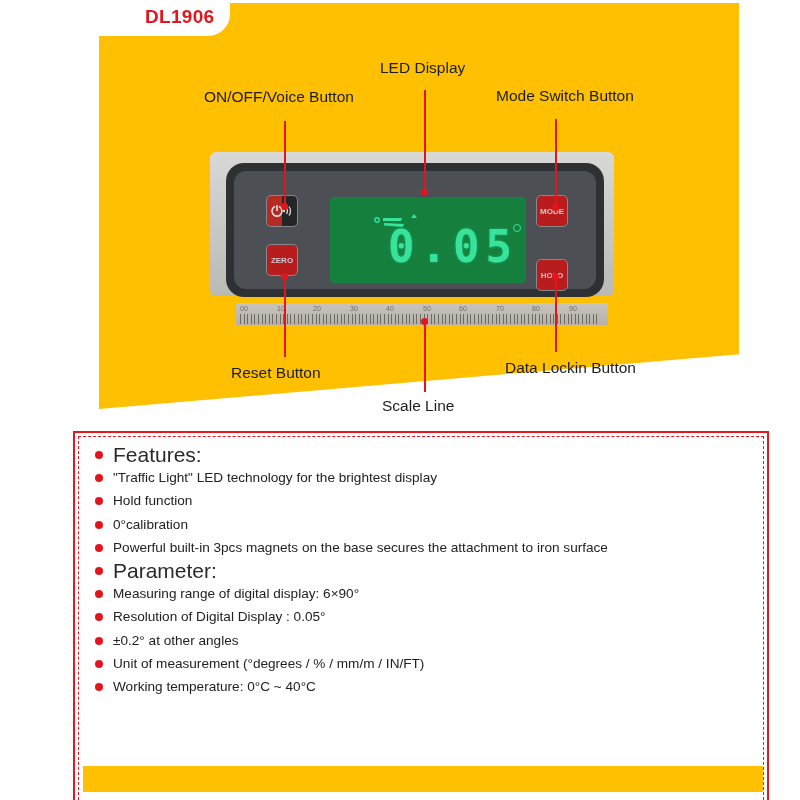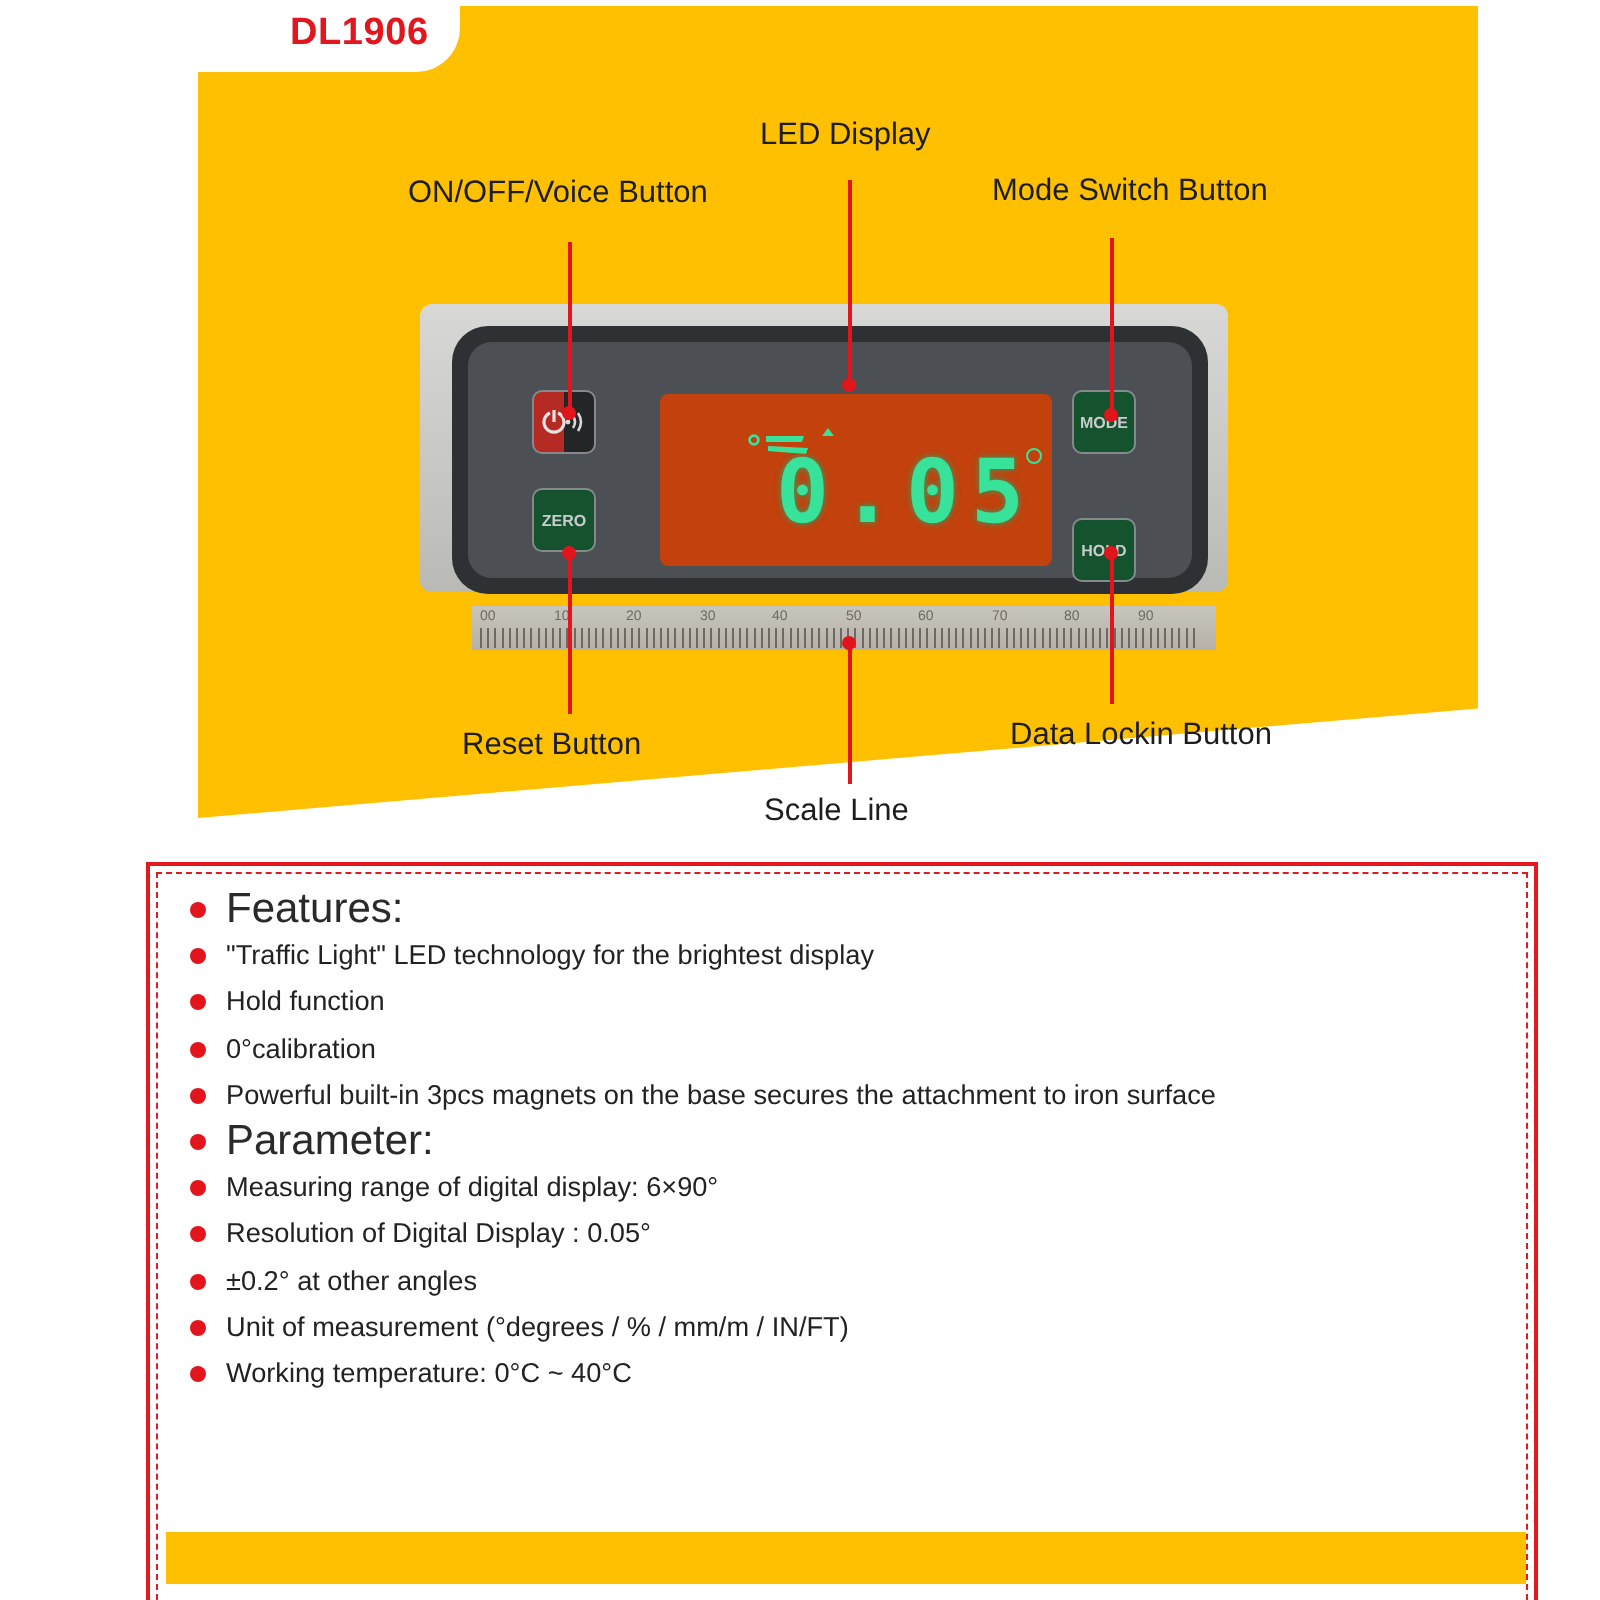--- a/index.html
+++ b/index.html
@@ -9,24 +9,24 @@
   .model-tab{position:absolute;left:90px;top:0;width:140px;height:36px;background:#fff;border-radius:0 0 22px 0;
     z-index:3;}
   .model-tab span{position:absolute;left:32px;top:6px;font-size:19px;font-weight:bold;color:#e2161f;letter-spacing:0.3px;margin-left:23px;}
   .callout{position:absolute;font-size:15.5px;color:#1d1d1d;z-index:4;white-space:nowrap;}
   .leader{position:absolute;width:2px;background:#e3151c;z-index:6;}
   .dot{position:absolute;width:7px;height:7px;border-radius:50%;background:#e3151c;z-index:6;}
   
   .device{position:absolute;left:210px;top:152px;width:404px;height:144px;background:linear-gradient(#d8d8d6,#c6c6c3 60%,#b9b9b5);border-radius:6px;z-index:2;}
   .panel{position:absolute;left:226px;top:163px;width:378px;height:134px;background:#2e3134;border-radius:18px;z-index:3;}
   .panel-inner{position:absolute;left:8px;top:8px;right:8px;bottom:8px;background:#4c5054;border-radius:12px;}
-  .btn{position:absolute;width:30px;height:30px;border-radius:5px;background:#14532d;border:1.5px solid #86898c;
+  .btn{position:absolute;width:30px;height:30px;border-radius:5px;background:#b91c1c;border:1.5px solid #86898c;
     color:#c9ccce;font-size:8px;font-weight:bold;display:flex;align-items:center;justify-content:center;}
   .btn-power{background:linear-gradient(90deg,#b52a22 0 50%,#232527 50% 100%);}
-  .lcd{position:absolute;left:96px;top:26px;width:196px;height:86px;background:#c2410c;border-radius:4px;overflow:hidden;}
+  .lcd{position:absolute;left:96px;top:26px;width:196px;height:86px;background:#15803d;border-radius:4px;overflow:hidden;}
   .lcd-value{position:absolute;left:58px;top:28px;font-family:"DejaVu Sans Mono",monospace;font-size:44px;color:#37e39a;
     letter-spacing:6px;font-weight:bold;text-shadow:0 0 3px #1fa86b;line-height:1;}
   .lcd-deg{position:absolute;left:183px;top:27px;width:6px;height:6px;border:1.5px solid #37e39a;border-radius:50%;}
   .lcd-bars{position:absolute;left:44px;top:17px;}
   .ruler{position:absolute;left:236px;top:303px;width:372px;height:22px;background:linear-gradient(#c8c5be,#b5b1a8);z-index:3;}
   .ruler-label{position:absolute;top:2px;font-size:7px;color:#6f6b62;}
   .ruler-ticks{position:absolute;left:4px;right:8px;bottom:1px;height:10px;
     background:repeating-linear-gradient(90deg,#6e6a62 0 1px,transparent 1px 3.6px);}
   
   .feat-box{position:absolute;left:73px;top:431px;width:696px;height:369px;border:2px solid #e5171f;border-bottom:none;box-sizing:border-box;}

